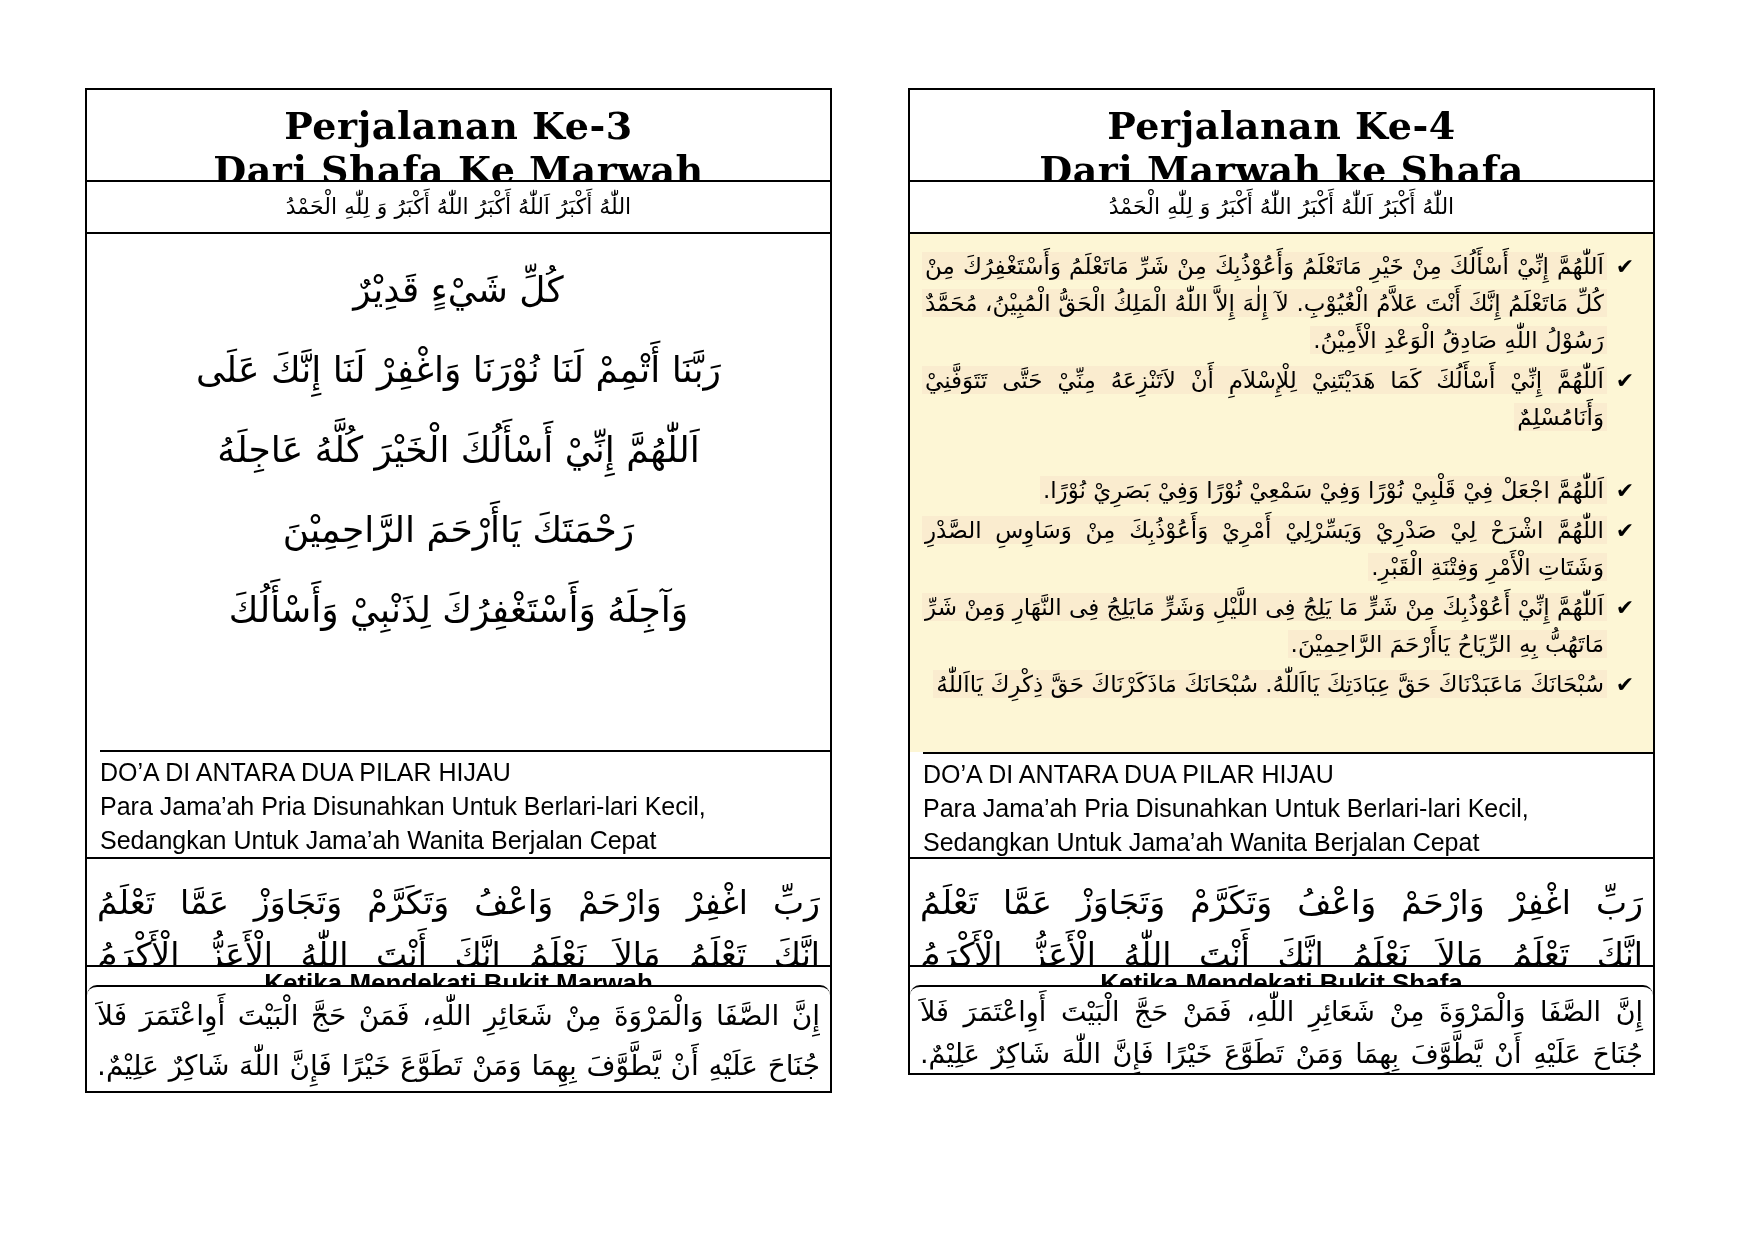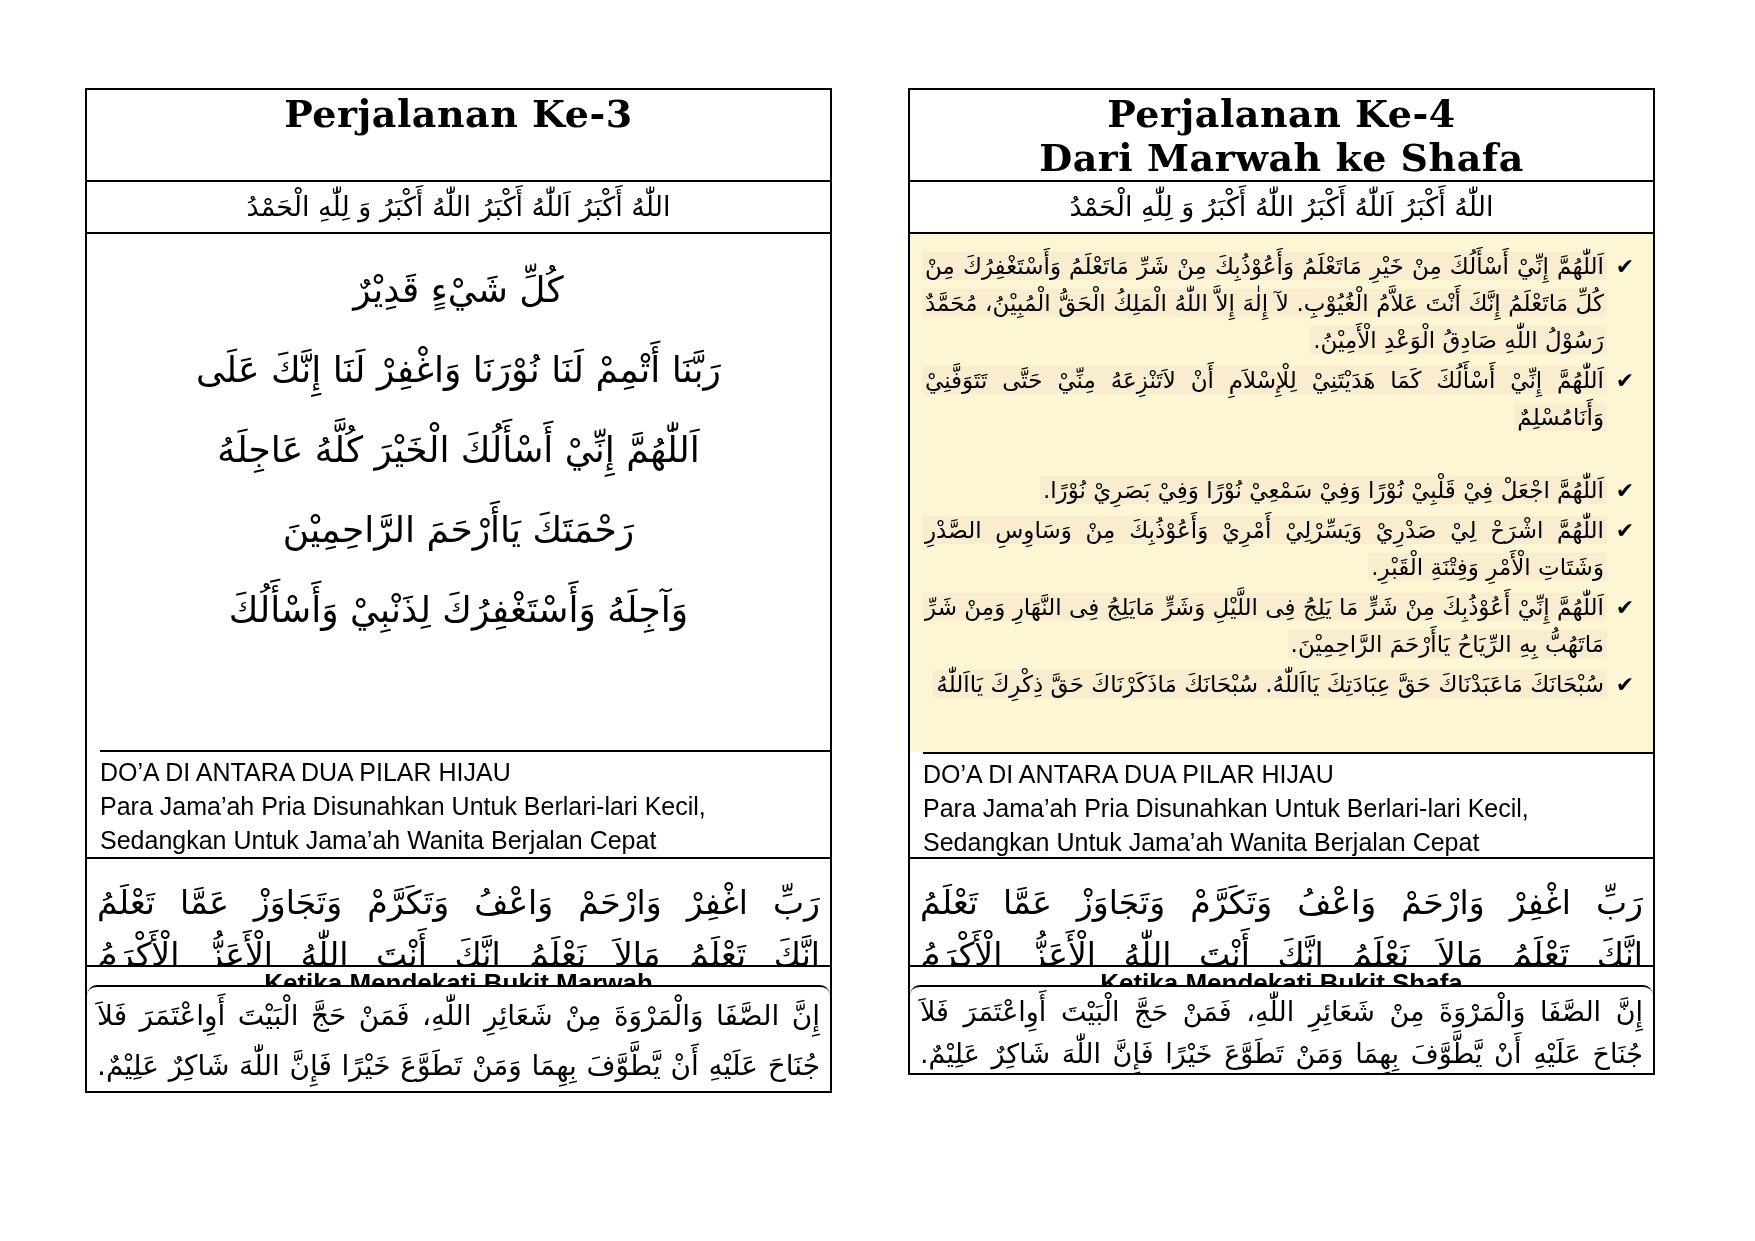--- a/index.html
+++ b/index.html
@@ -25,27 +25,27 @@
   }
   .panel-left{left:85px;}
   .panel-right{left:908px;}
   .row{overflow:hidden;}
   .row + .row{border-top:2px solid var(--ink,#000);}
 
   
   .row-title{
     height:90px;text-align:center;
     font-family:"DejaVu Serif",serif;font-weight:bold;
-    font-size:38px;line-height:44px;padding-top:2px;
+    font-size:38px;line-height:44px;padding-top:14px;
     letter-spacing:.5px;
   }
   .row-takbir{
     height:52px;text-align:center;
     font-family:"DejaVu Sans",sans-serif;
-    font-size:27px;line-height:50px;
+    font-size:22px;line-height:50px;
   }
   .arabic{font-family:"DejaVu Sans",sans-serif;}
 
   
   .row-main-left{height:518px;padding-top:16px;}
   .main-line{
     text-align:center;font-size:36px;line-height:80px;
     white-space:nowrap;
   }
 
@@ -103,20 +103,21 @@
 </style>
 </head>
 <body>
 
 <div class="page">
 
   <section class="panel panel-left">
 
     <div class="row row-title">
       <div>Perjalanan Ke-3</div>
+      <div>Dari Shafa Ke Marwah</div>
     </div>
 
     <div class="row row-takbir arabic" dir="rtl">اللّٰهُ أَكْبَرُ اَللّٰهُ أَكْبَرُ اللّٰهُ أَكْبَرُ وَ لِلّٰهِ الْحَمْدُ</div>
 
     <div class="row row-main-left arabic" dir="rtl">
       <div class="main-line">كُلِّ شَيْءٍ قَدِيْرٌ</div>
       <div class="main-line">رَبَّنَا أَتْمِمْ لَنَا نُوْرَنَا وَاغْفِرْ لَنَا إِنَّكَ عَلَى</div>
       <div class="main-line">اَللّٰهُمَّ إِنِّيْ أَسْأَلُكَ الْخَيْرَ كُلَّهُ عَاجِلَهُ</div>
       <div class="main-line">رَحْمَتَكَ يَاأَرْحَمَ الرَّاحِمِيْنَ</div>
       <div class="main-line">وَآجِلَهُ وَأَسْتَغْفِرُكَ لِذَنْبِيْ وَأَسْأَلُكَ</div>

